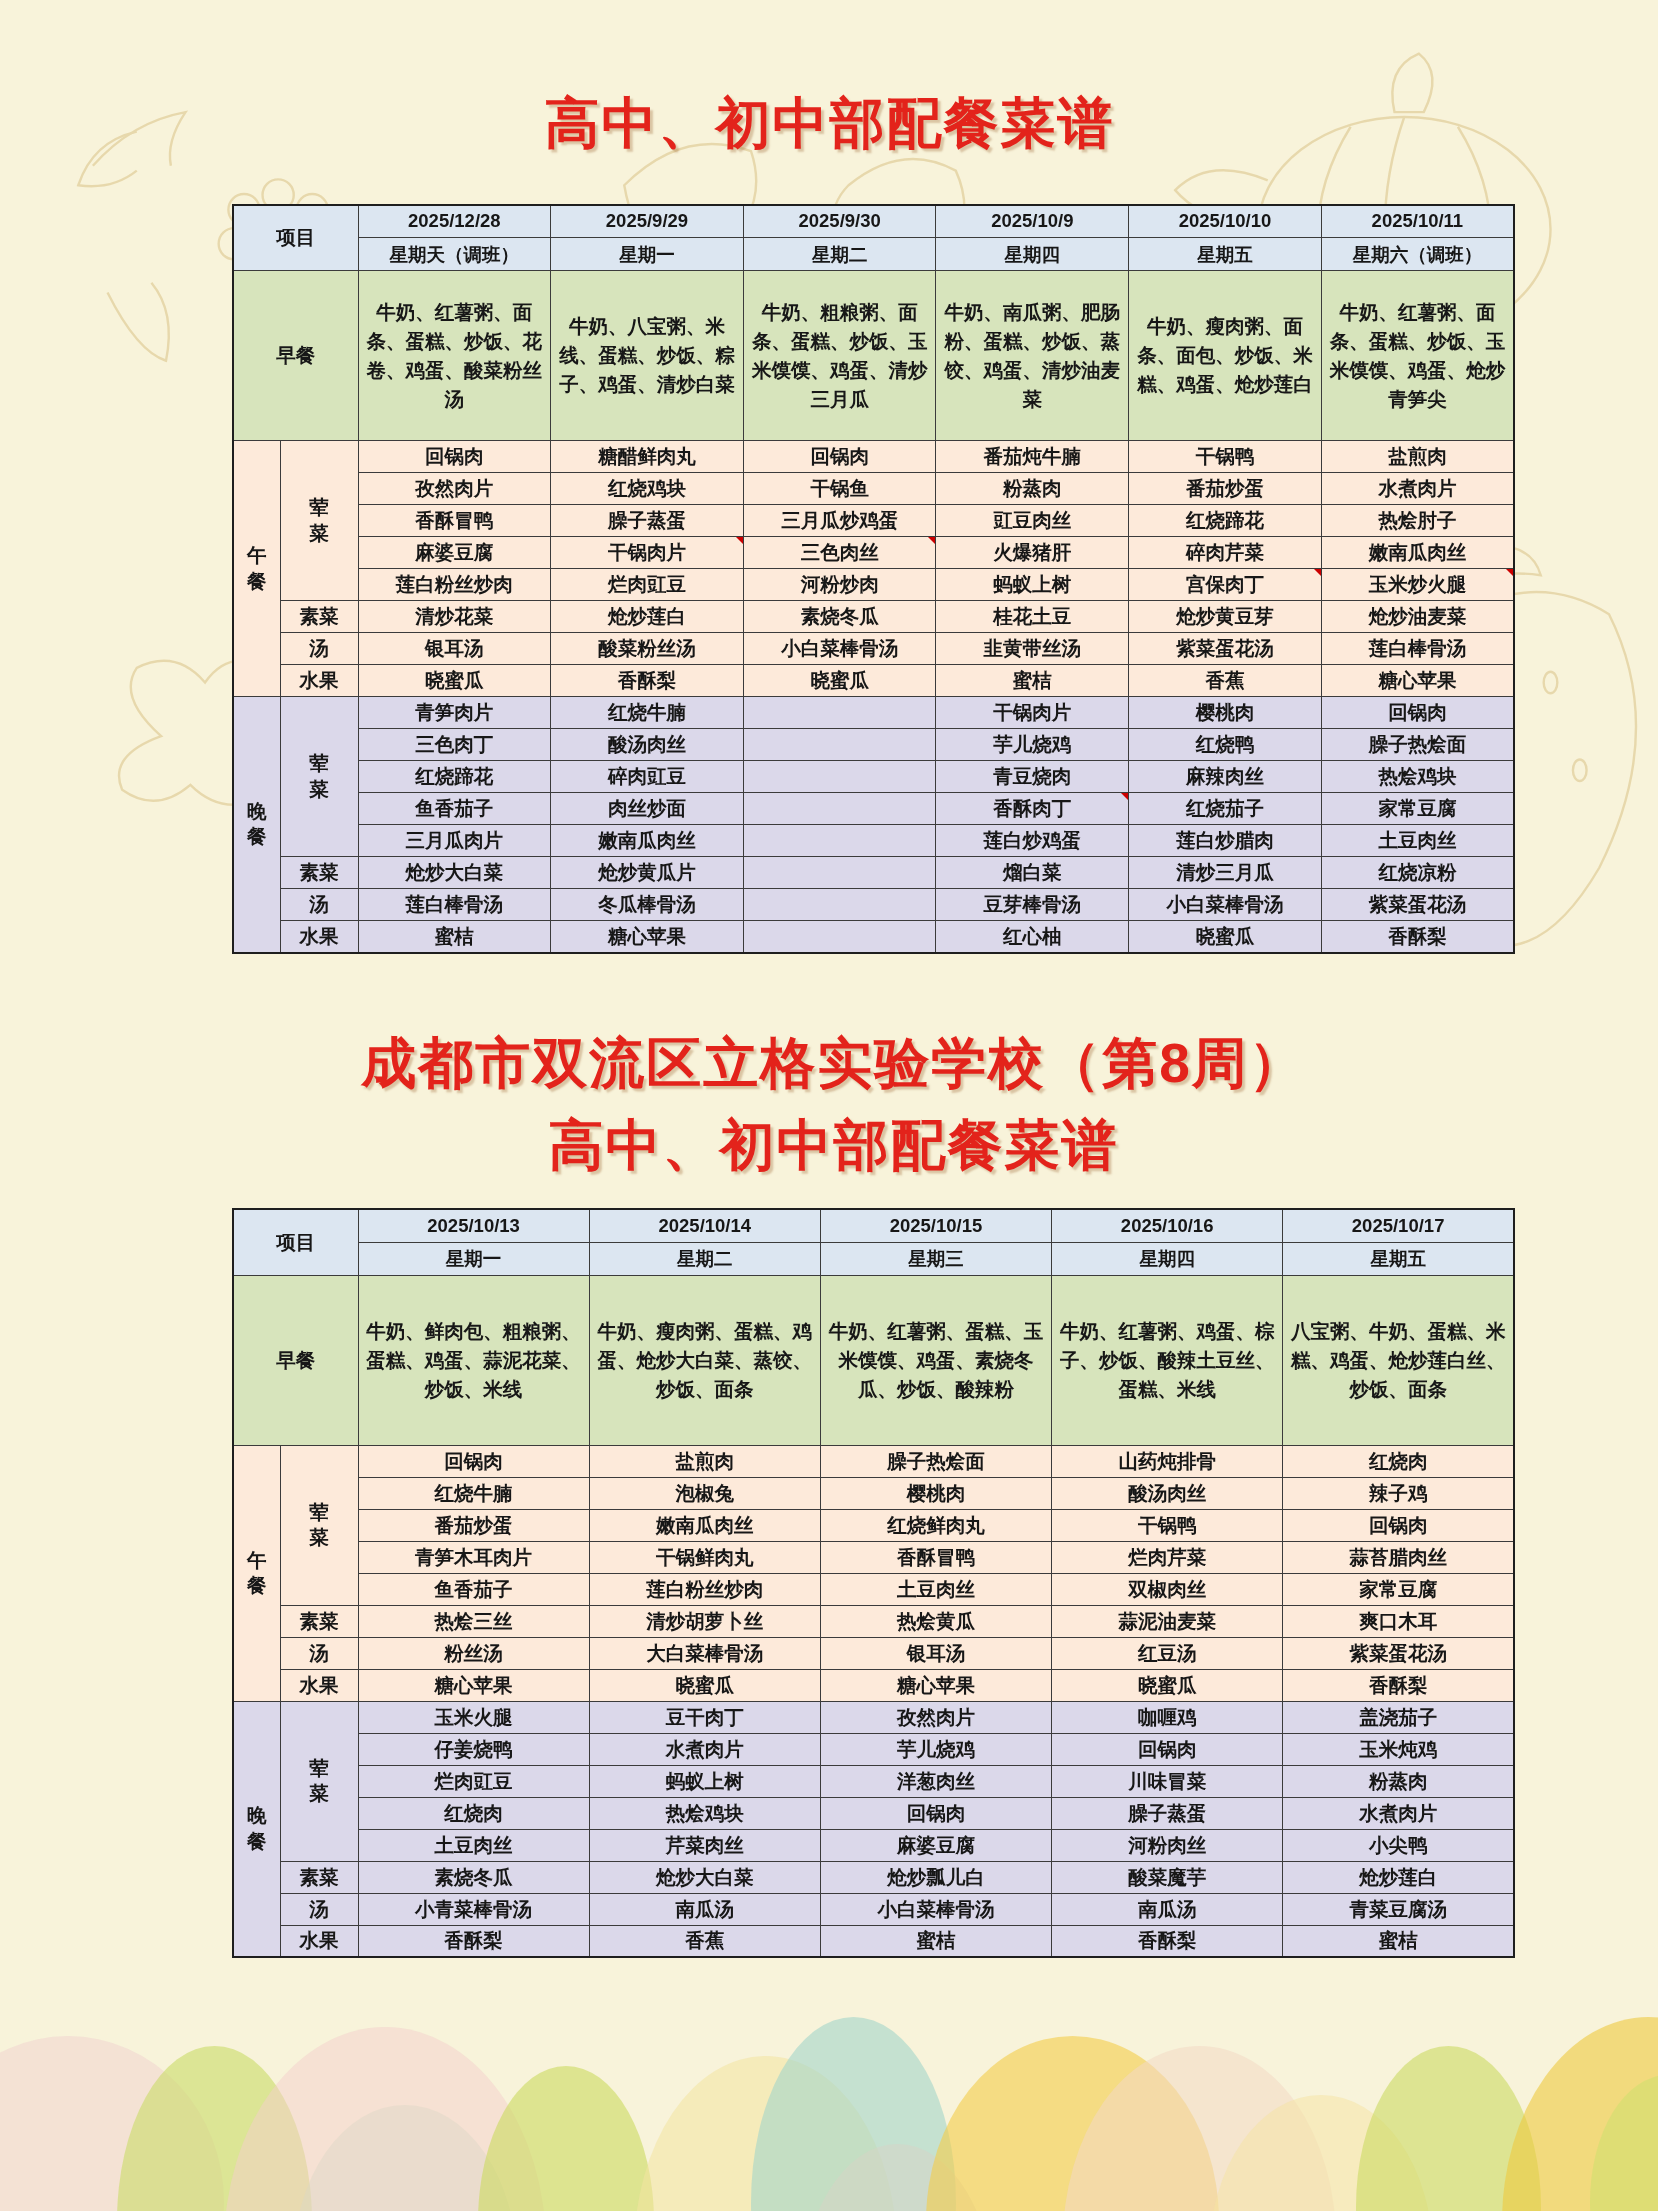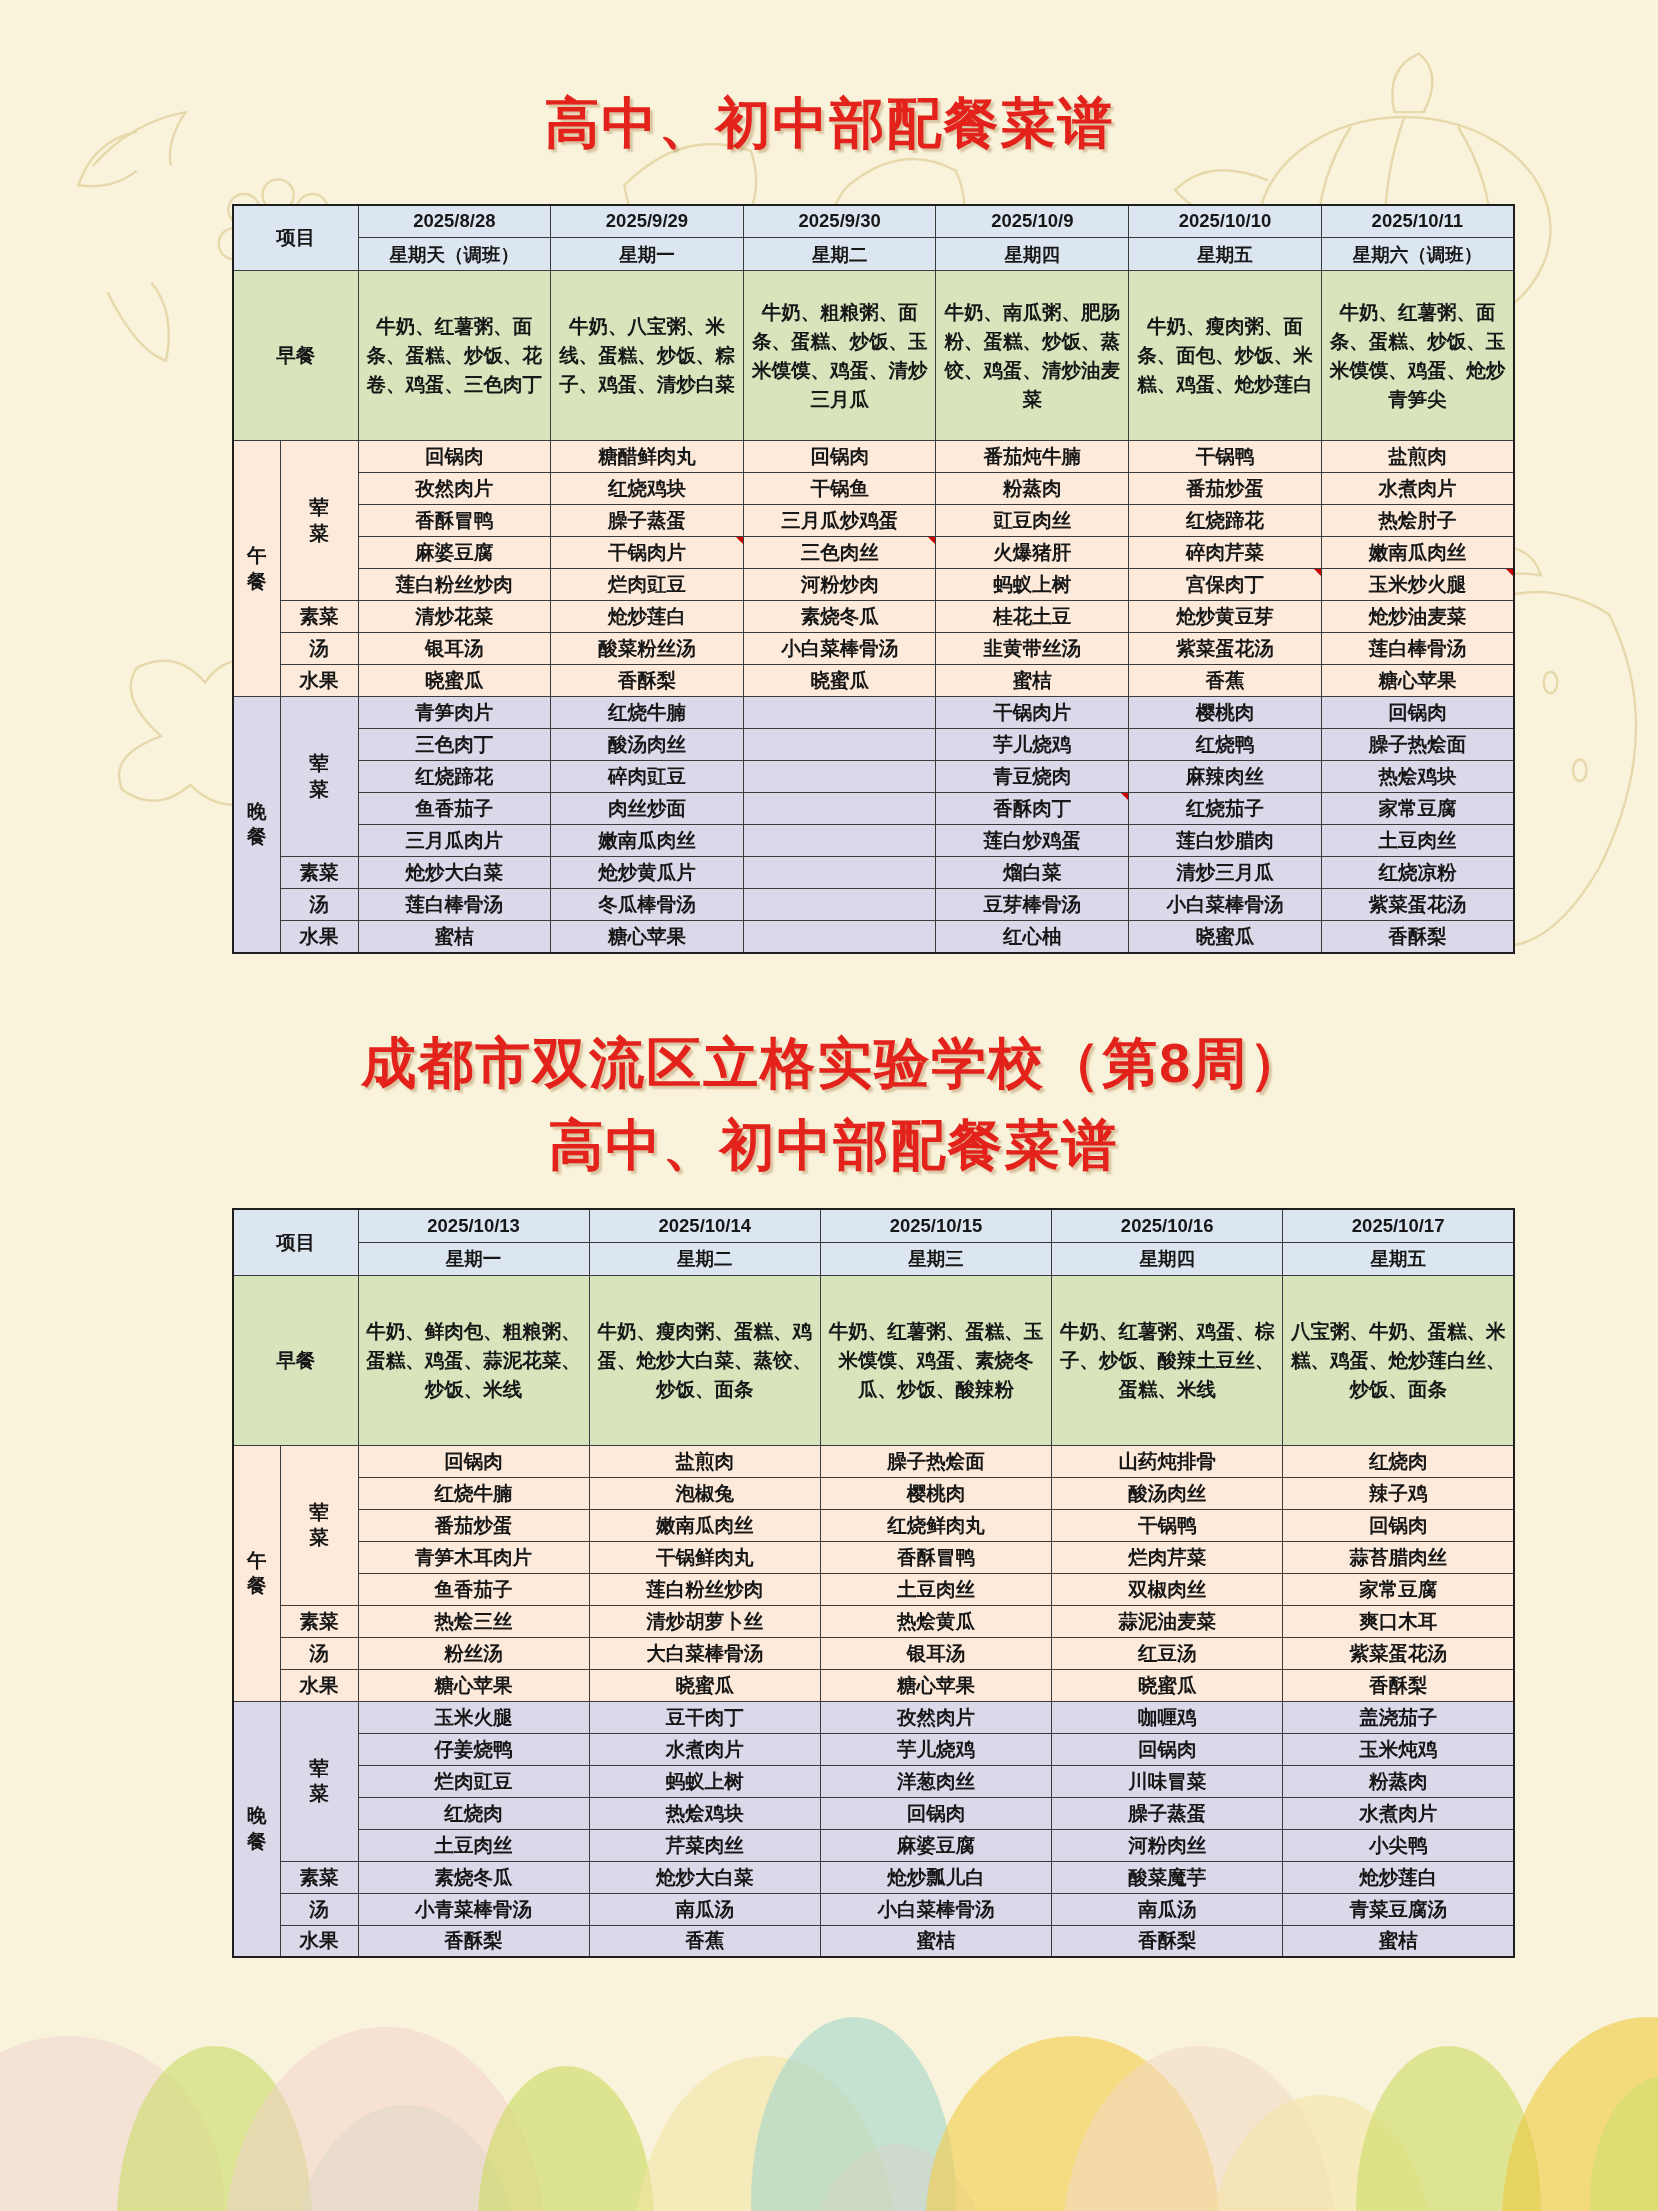--- a/index.html
+++ b/index.html
@@ -130,38 +130,38 @@
           <col>
           <col>
           <col>
           <col>
           <col>
           <col>
         </colgroup>
         <tbody>
           <tr class="r-hdr">
             <td class="hdr corner" rowspan="2" colspan="2">项目</td>
-            <td class="hdr">2025/8/28</td>
+            <td class="hdr">2025/12/28</td>
             <td class="hdr">2025/9/29</td>
             <td class="hdr">2025/9/30</td>
             <td class="hdr">2025/10/9</td>
             <td class="hdr">2025/10/10</td>
             <td class="hdr">2025/10/11</td>
           </tr>
           <tr class="r-hdr">
             <td class="hdr">星期天（调班）</td>
             <td class="hdr">星期一</td>
             <td class="hdr">星期二</td>
             <td class="hdr">星期四</td>
             <td class="hdr">星期五</td>
             <td class="hdr">星期六（调班）</td>
           </tr>
           <tr class="r-bfast">
             <td class="bfast lbl" colspan="2">早餐</td>
-            <td class="bfast">牛奶、红薯粥、面条、蛋糕、炒饭、花卷、鸡蛋、三色肉丁</td>
+            <td class="bfast">牛奶、红薯粥、面条、蛋糕、炒饭、花卷、鸡蛋、酸菜粉丝汤</td>
             <td class="bfast">牛奶、八宝粥、米线、蛋糕、炒饭、粽子、鸡蛋、清炒白菜</td>
             <td class="bfast">牛奶、粗粮粥、面条、蛋糕、炒饭、玉米馍馍、鸡蛋、清炒三月瓜</td>
             <td class="bfast">牛奶、南瓜粥、肥肠粉、蛋糕、炒饭、蒸饺、鸡蛋、清炒油麦菜</td>
             <td class="bfast">牛奶、瘦肉粥、面条、面包、炒饭、米糕、鸡蛋、炝炒莲白</td>
             <td class="bfast">牛奶、红薯粥、面条、蛋糕、炒饭、玉米馍馍、鸡蛋、炝炒青笋尖</td>
           </tr>
           <tr class="r-menu">
             <td class="lunch lbl stacked" rowspan="8">午
 餐</td>
             <td class="lunch lbl stacked" rowspan="5">荤

